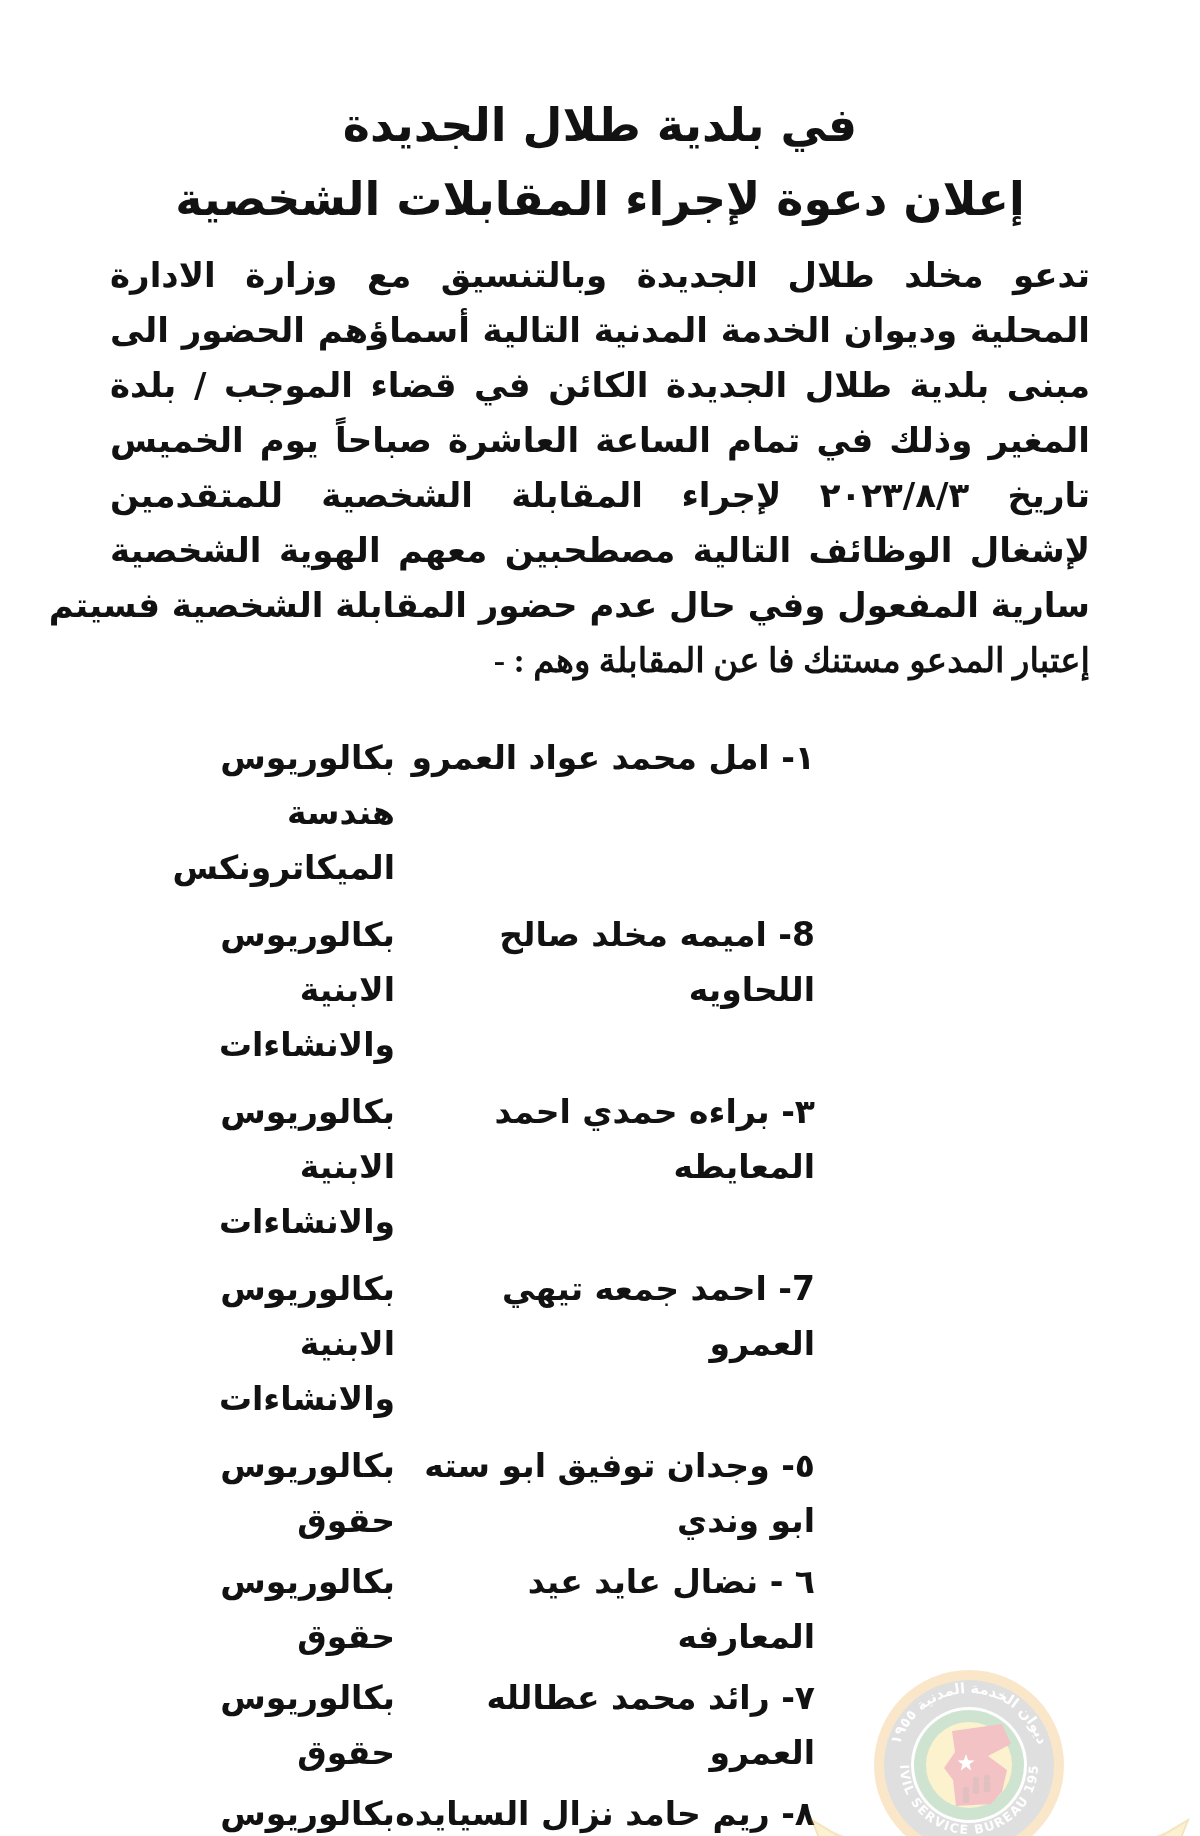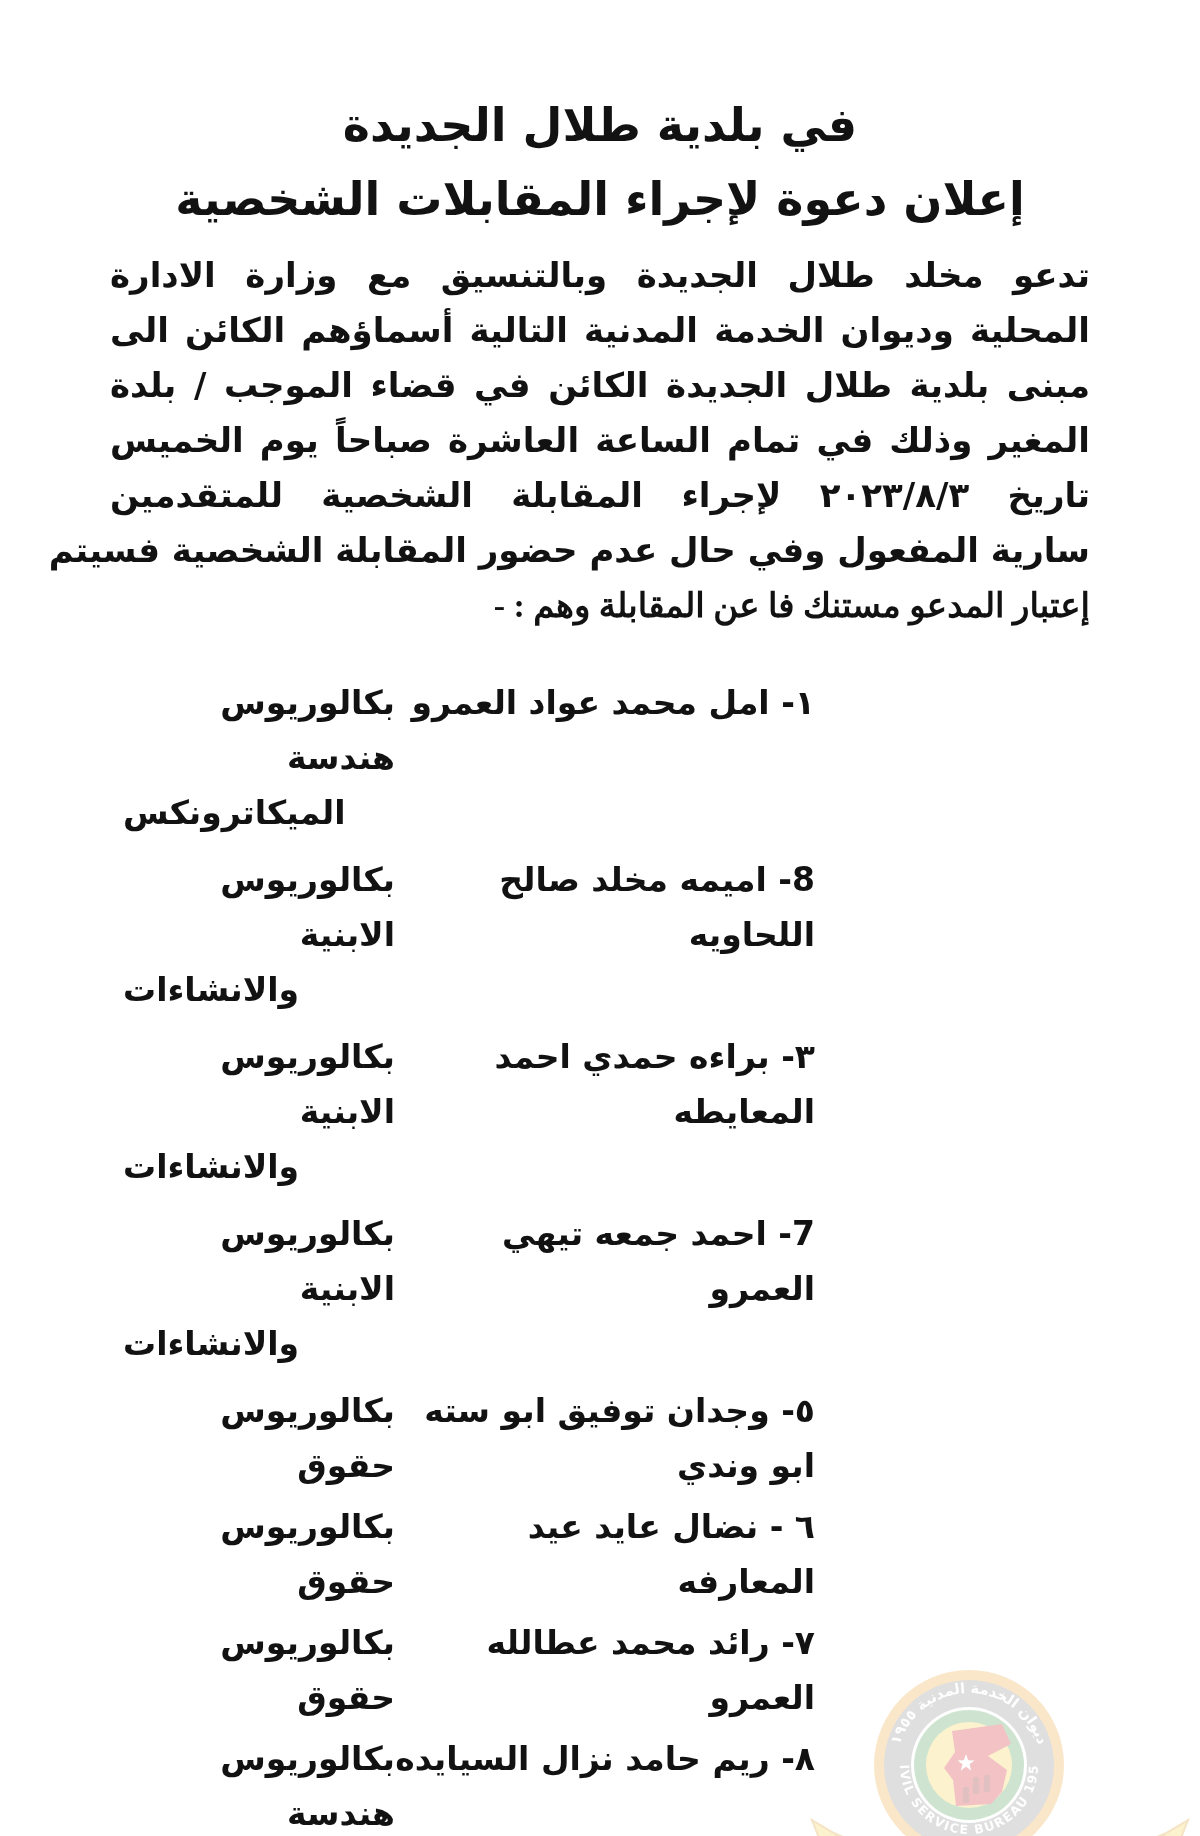--- a/index.html
+++ b/index.html
@@ -53,21 +53,21 @@
     direction: rtl;
     padding-right: 385px;
     margin-bottom: 6px;
     font-size: 33px;
     font-weight: bold;
     line-height: 55px;
   }
   .cand-name { width: 420px; }
   .cand-degree { width: 272px; }
   .cand-degree .d1 { text-align: right; }
-  .cand-degree .d2 { text-align: left; margin-bottom: 6px; }
+  .cand-degree .d2 { text-align: right; margin-bottom: 6px; }
   .cand-degree .d2:empty { margin-bottom: 0; }
 
   
   .watermark {
     position: absolute;
     top: 1580px;
     right: 6px;
     width: 388px;
     height: 252px;
     opacity: 0.27;
@@ -124,24 +124,25 @@
     </svg>
   </div>
 
   <h1 class="title">
     <div>في بلدية طلال الجديدة</div>
     <div>إعلان دعوة لإجراء المقابلات الشخصية</div>
   </h1>
 
   <div class="paragraph">
     <div class="pline">تدعو مخلد طلال الجديدة وبالتنسيق مع وزارة الادارة</div>
-    <div class="pline">المحلية وديوان الخدمة المدنية التالية أسماؤهم الكائن الى</div>
+    <div class="pline">المحلية وديوان الخدمة المدنية التالية أسماؤهم الحضور الى</div>
     <div class="pline">مبنى بلدية طلال الجديدة الكائن في قضاء الموجب / بلدة</div>
     <div class="pline">المغير وذلك في تمام الساعة العاشرة صباحاً يوم الخميس</div>
     <div class="pline">تاريخ ٢٠٢٣/٨/٣ لإجراء المقابلة الشخصية للمتقدمين</div>
+    <div class="pline">لإشغال الوظائف التالية مصطحبين معهم الهوية الشخصية</div>
     <div class="pline">سارية المفعول وفي حال عدم حضور المقابلة الشخصية فسيتم</div>
     <div class="pline plast">إعتبار المدعو مستنك فا عن المقابلة وهم : -</div>
   </div>
 
   <div class="candidates">
 
     <div class="cand-row">
       <div class="cand-name">١- امل محمد عواد العمرو</div>
       <div class="cand-degree">
         <div class="d1">بكالوريوس هندسة</div>

